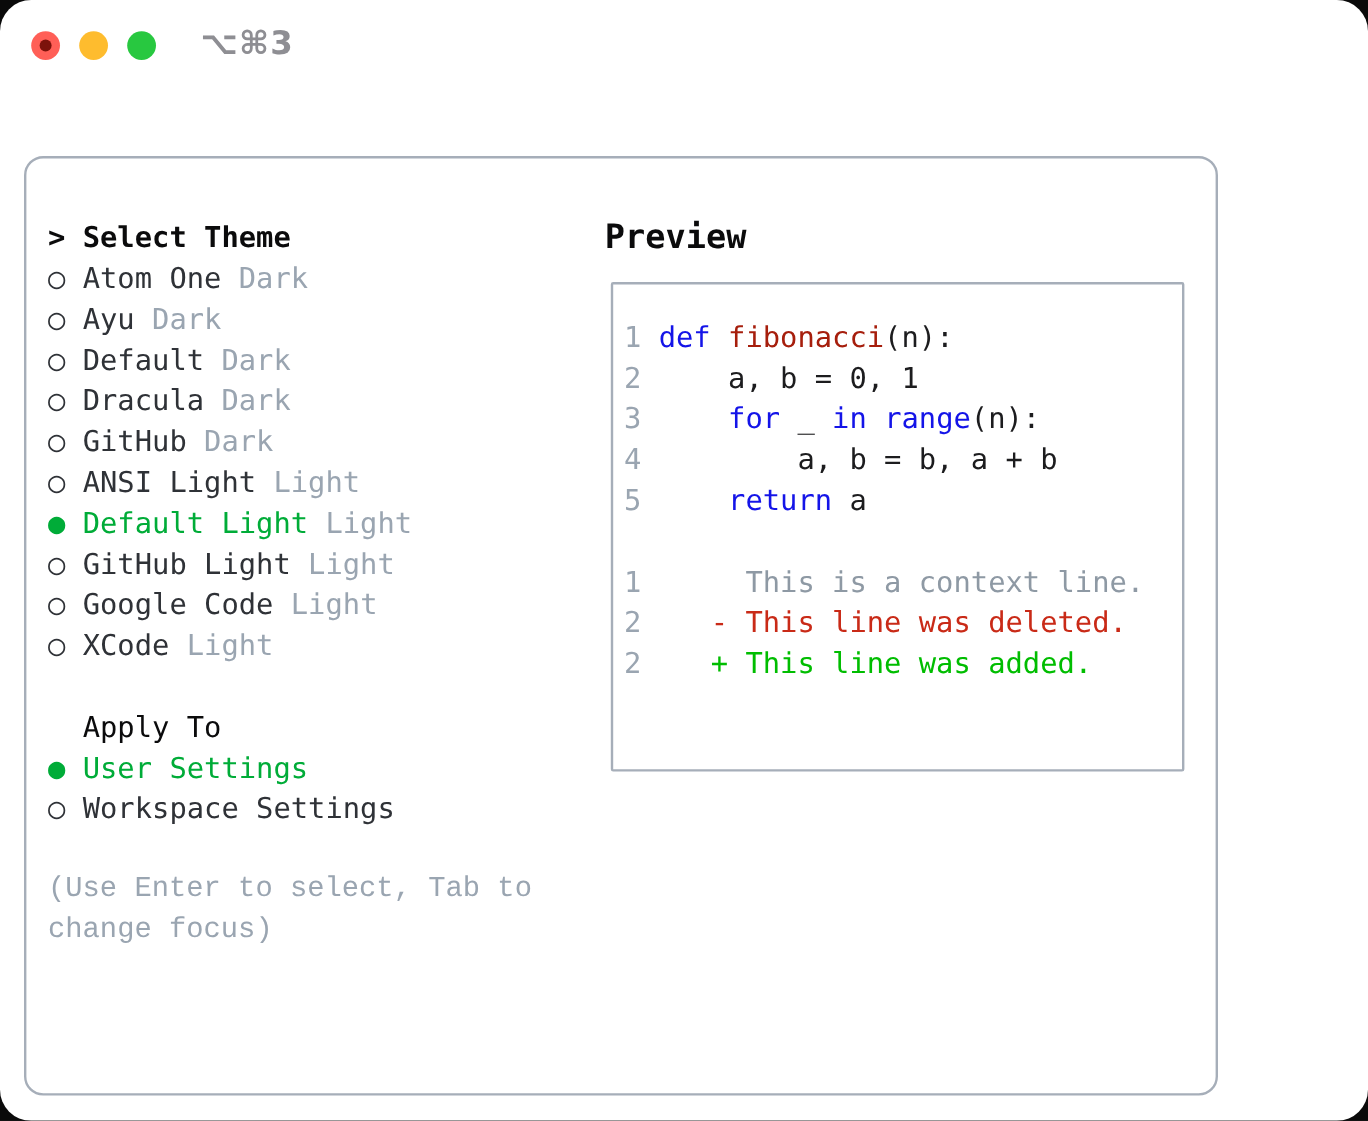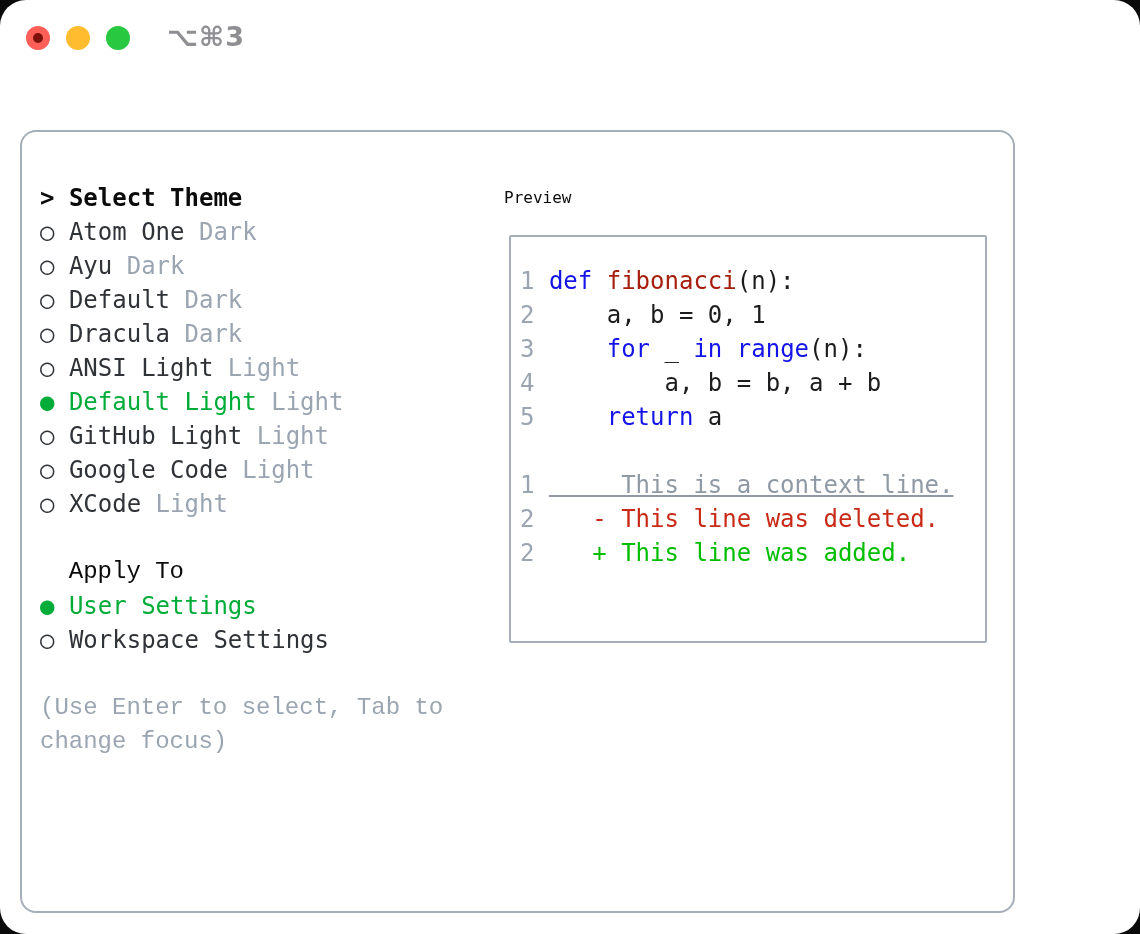--- a/index.html
+++ b/index.html
@@ -66,51 +66,51 @@
     line-height: 34px;
     height: 34px;
     color: var(--item_text);
   }
   .row.blank { height: 34px; }
   .left-col {
     position: absolute;
     left: 18px; top: 49px;
   }
   .list-header { font-weight: bold; color: var(--header_black); }
-  .section-header { color: var(--header_black); padding-left: 2ch; font-family: Liberation Mono, monospace; }
+  .section-header { color: var(--header_black); padding-left: 2ch; }
   .marker { color: var(--item_text); }
   .theme-name { color: var(--item_text); }
   .variant { color: var(--muted_gray); }
   .selected .marker, .selected .theme-name, .selected .option-name { color: var(--accent_green); }
   .option-name { color: var(--item_text); }
   .hint { color: var(--muted_gray); font-family: Liberation Mono, monospace; }
   
   .preview-label {
     position: absolute;
     left: 482px; top: 49px;
-    font-size: 16px; line-height: 34px;
-    font-weight: normal;
+    font-size: 28px; line-height: 34px;
+    font-weight: bold;
     color: var(--header_black);
     white-space: pre;
   }
   .preview-box {
     position: absolute;
     left: 487px; top: 103px;
     width: 478px; height: 408px;
     border: 2px solid var(--border_gray);
     border-radius: 2px;
     box-sizing: border-box;
     padding: 27px 0 0 9px;
     overflow: hidden;
   }
   .ln { color: var(--muted_gray); }
   .tok-kw { color: var(--keyword_blue); }
   .tok-fn { color: var(--function_red); }
   .tok-pl { color: var(--code_text); }
-  .diff-context { color: var(--context_gray); text-decoration: underline; }
+  .diff-context { color: var(--context_gray); }
   .diff-deleted { color: var(--deleted_red); }
   .diff-added   { color: var(--added_green); }
 </style>
 </head>
 <body>
 
 <div class="window">
 
   <div class="titlebar">
     <span class="tl red"></span>
@@ -121,20 +121,21 @@
 
   <div class="panel">
 
     <div class="left-col">
       <div class="row list-header"><span id="prompt-slot">&gt; </span><span id="select-theme-title-slot">Select Theme</span></div>
       <div id="theme-items">
           <div class="row"><span class="marker">○ </span><span class="theme-name">Atom One</span><span class="variant"> Dark</span></div>
           <div class="row"><span class="marker">○ </span><span class="theme-name">Ayu</span><span class="variant"> Dark</span></div>
           <div class="row"><span class="marker">○ </span><span class="theme-name">Default</span><span class="variant"> Dark</span></div>
           <div class="row"><span class="marker">○ </span><span class="theme-name">Dracula</span><span class="variant"> Dark</span></div>
+          <div class="row"><span class="marker">○ </span><span class="theme-name">GitHub</span><span class="variant"> Dark</span></div>
           <div class="row"><span class="marker">○ </span><span class="theme-name">ANSI Light</span><span class="variant"> Light</span></div>
           <div class="row selected"><span class="marker">● </span><span class="theme-name">Default Light</span><span class="variant"> Light</span></div>
           <div class="row"><span class="marker">○ </span><span class="theme-name">GitHub Light</span><span class="variant"> Light</span></div>
           <div class="row"><span class="marker">○ </span><span class="theme-name">Google Code</span><span class="variant"> Light</span></div>
           <div class="row"><span class="marker">○ </span><span class="theme-name">XCode</span><span class="variant"> Light</span></div>
         </div>
       <div class="row blank"> </div>
       <div class="row section-header">Apply To</div>
       <div id="apply-items">
           <div class="row selected"><span class="marker">● </span><span class="option-name">User Settings</span></div>

